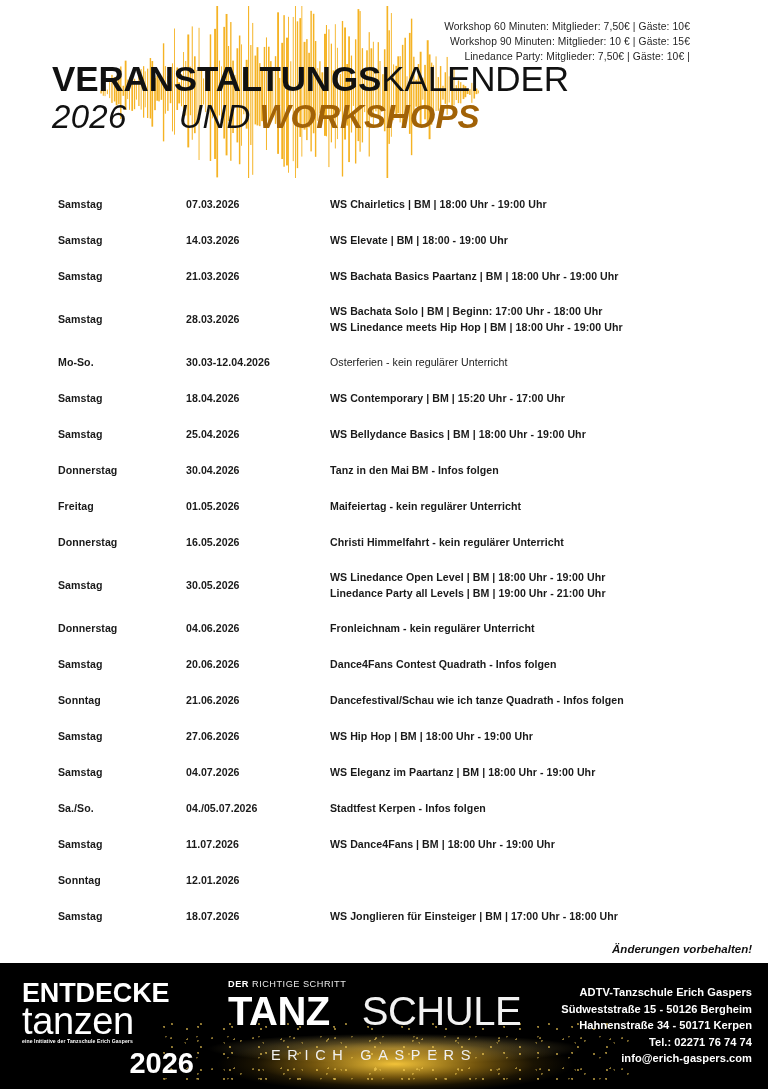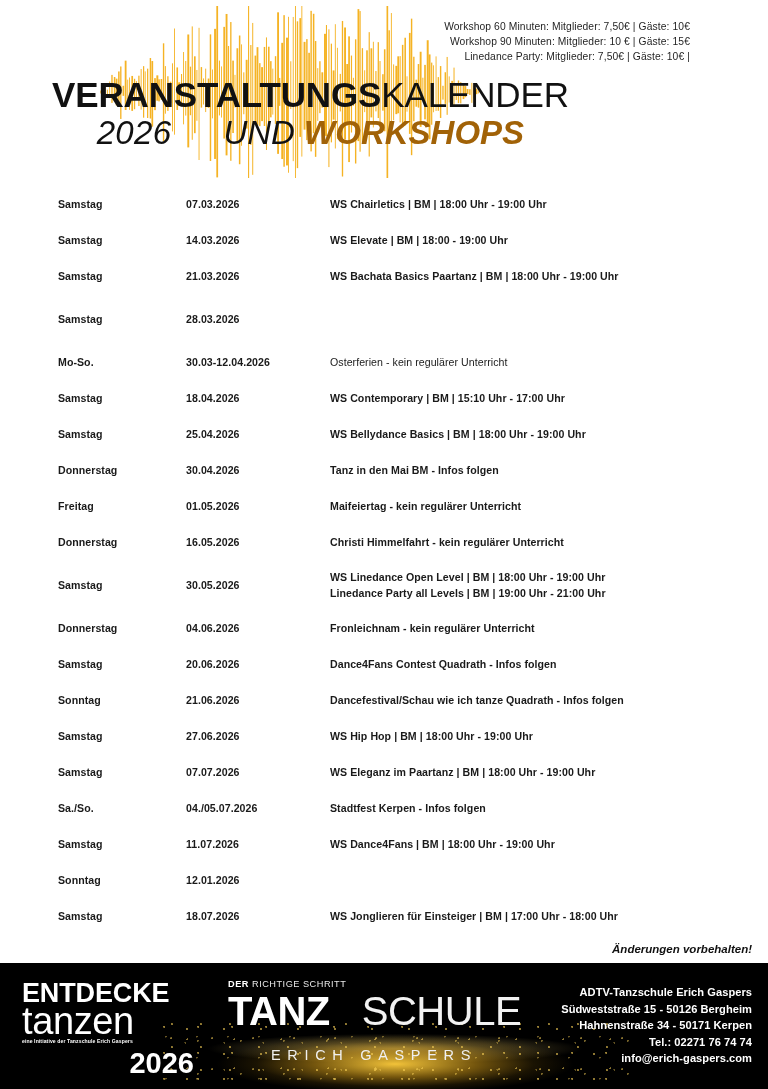--- a/index.html
+++ b/index.html
@@ -28,23 +28,22 @@
     right:14px; top:19px;
     text-align:right;
     font-size:10.3px;
     line-height:15.2px;
     color:#1f1f1f;
     letter-spacing:0.01em;
   }
 
   .titleblock {
     position:absolute;
-    left:52px; top:76px;
+    left:52px; top:60px;
     z-index:3;
-    text-align:center;
   }
   .title-line1 {
     font-size:35px;
     line-height:37px;
     white-space:nowrap;
     letter-spacing:-0.004em;
   }
   .t-bold   { font-weight:700; color:#111; }
   .t-light  { font-weight:300; color:#111; }
   .title-line2 {
@@ -416,33 +415,37 @@
     <div class="row">
       <div class="col-day">Samstag</div>
       <div class="col-date">21.03.2026</div>
       <div class="col-event">
         <span class="l2">WS Bachata Basics Paartanz | BM | 18:00 Uhr - 19:00 Uhr</span>
       </div>
     </div>
     <div class="row tall">
       <div class="col-day">Samstag</div>
       <div class="col-date">28.03.2026</div>
+      <div class="col-event">
+        <span class="l2">WS Bachata Solo | BM | Beginn: 17:00 Uhr - 18:00 Uhr</span>
+        <span class="l2">WS Linedance meets Hip Hop | BM | 18:00 Uhr - 19:00 Uhr</span>
+      </div>
     </div>
     <div class="row">
       <div class="col-day">Mo-So.</div>
       <div class="col-date">30.03-12.04.2026</div>
       <div class="col-event regular">
         <span class="l2">Osterferien - kein regulärer Unterricht</span>
       </div>
     </div>
     <div class="row">
       <div class="col-day">Samstag</div>
       <div class="col-date">18.04.2026</div>
       <div class="col-event">
-        <span class="l2">WS Contemporary | BM | 15:10 Uhr - 17:00 Uhr</span>
+        <span class="l2">WS Contemporary | BM | 15:20 Uhr - 17:00 Uhr</span>
       </div>
     </div>
     <div class="row">
       <div class="col-day">Samstag</div>
       <div class="col-date">25.04.2026</div>
       <div class="col-event">
         <span class="l2">WS Bellydance Basics | BM | 18:00 Uhr - 19:00 Uhr</span>
       </div>
     </div>
     <div class="row">
@@ -497,21 +500,21 @@
     </div>
     <div class="row">
       <div class="col-day">Samstag</div>
       <div class="col-date">27.06.2026</div>
       <div class="col-event">
         <span class="l2">WS Hip Hop | BM | 18:00 Uhr - 19:00 Uhr</span>
       </div>
     </div>
     <div class="row">
       <div class="col-day">Samstag</div>
-      <div class="col-date">07.07.2026</div>
+      <div class="col-date">04.07.2026</div>
       <div class="col-event">
         <span class="l2">WS Eleganz im Paartanz | BM | 18:00 Uhr - 19:00 Uhr</span>
       </div>
     </div>
     <div class="row">
       <div class="col-day">Sa./So.</div>
       <div class="col-date">04./05.07.2026</div>
       <div class="col-event">
         <span class="l2">Stadtfest Kerpen - Infos folgen</span>
       </div>

